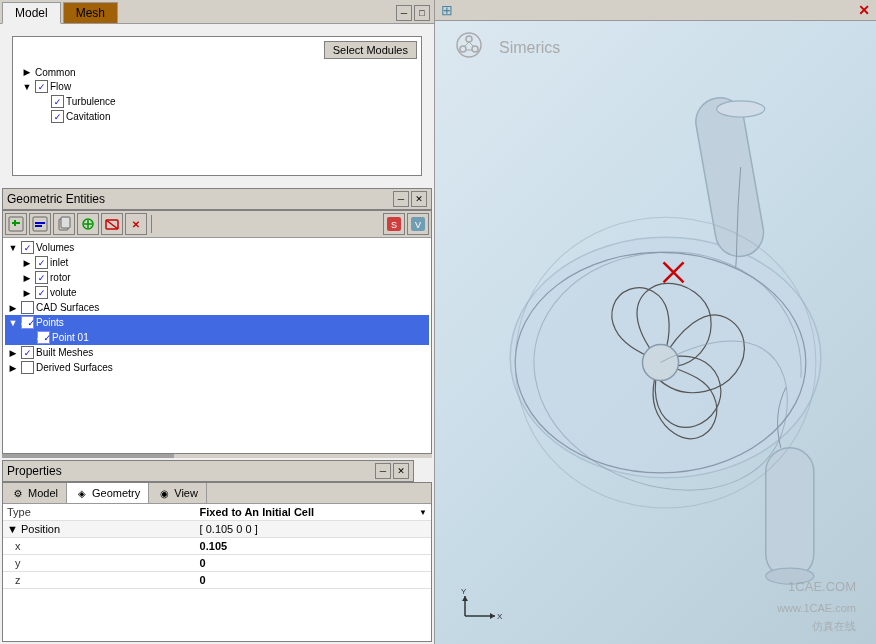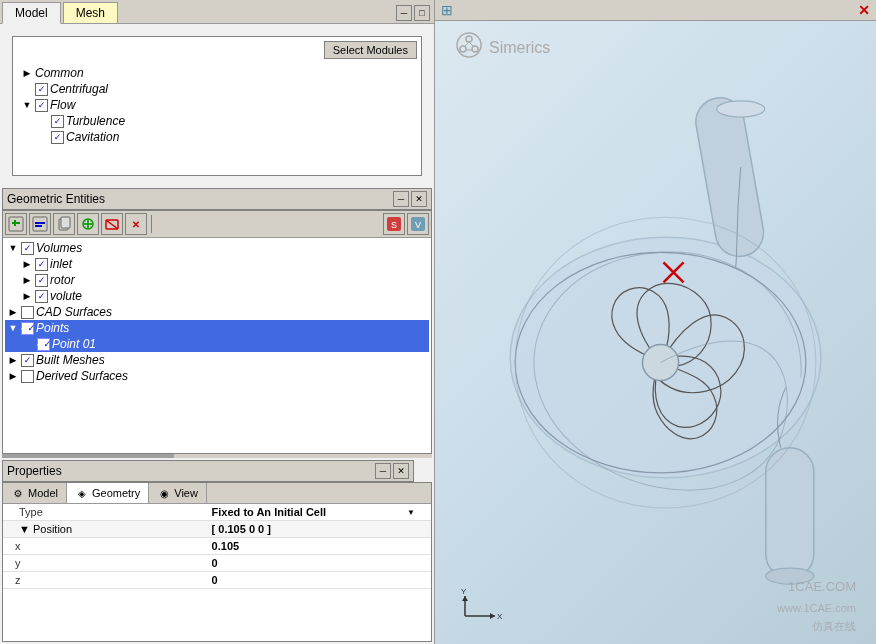--- a/index.html
+++ b/index.html
@@ -5,33 +5,33 @@
     * { box-sizing: border-box; margin: 0; padding: 0; }
     body { font-family: Arial, sans-serif; font-size: 12px; background: #c0c0c0; width: 876px; height: 644px; overflow: hidden; }
 
     .main-container { display: flex; width: 876px; height: 644px; }
 
     
     .left-panel { width: 435px; height: 644px; display: flex; flex-direction: column; background: #f0f0f0; border-right: 1px solid #999; }
 
     
     .top-tabs { display: flex; background: #d4d0c8; border-bottom: 1px solid #999; padding: 2px 2px 0 2px; gap: 2px; align-items: flex-end; }
-    .tab { padding: 3px 12px; border: 1px solid #999; border-bottom: none; background: #fef9c3; cursor: pointer; font-size: 12px; }
+    .tab { padding: 3px 12px; border: 1px solid #999; border-bottom: none; background: #a16207; cursor: pointer; font-size: 12px; }
     .tab.active { background: #f0f0f0; border-bottom: 1px solid #f0f0f0; margin-bottom: -1px; }
     .tab-actions { margin-left: auto; display: flex; gap: 2px; padding: 2px; }
     .tab-icon-btn { width: 16px; height: 16px; background: #d4d0c8; border: 1px solid #808080; cursor: pointer; font-size: 9px; display: flex; align-items: center; justify-content: center; }
 
     
     .model-panel { background: #ffffff; border: 1px solid #808080; margin: 12px; padding: 4px; flex: 0 0 140px; overflow-y: auto; }
     .model-header { display: flex; justify-content: flex-end; margin-bottom: 4px; }
     .select-modules-btn { padding: 2px 8px; background: #d4d0c8; border: 1px solid #808080; cursor: pointer; font-size: 11px; }
     .checkbox { width: 13px; height: 13px; border: 1px solid #666; background: #fff; display: inline-flex; align-items: center; justify-content: center; font-size: 9px; color: #0000cc; flex-shrink: 0; }
     .checkbox.checked::after { content: '✓'; color: #0000cc; }
     .expand-arrow { width: 12px; height: 12px; display: inline-flex; align-items: center; justify-content: center; font-size: 9px; flex-shrink: 0; }
-    .section-label { font-size: 12px; color: #000; font-style: italic; }
+    .section-label { font-size: 10px; color: #000; }
 
     
     .section-header { background: #d4d0c8; border: 1px solid #808080; padding: 2px 4px; display: flex; align-items: center; justify-content: space-between; font-size: 12px; font-weight: normal; margin: 0 2px; }
     .section-header-title { font-size: 12px; }
     .section-header-actions { display: flex; gap: 2px; }
     .hdr-btn { width: 16px; height: 16px; background: #d4d0c8; border: 1px solid #808080; cursor: pointer; font-size: 9px; display: flex; align-items: center; justify-content: center; }
 
     
     .geo-panel { background: #ffffff; border: 1px solid #808080; margin: 0 2px; flex: 1; overflow-y: auto; min-height: 0; }
     .geo-toolbar { background: #d4d0c8; padding: 2px; display: flex; gap: 2px; border-bottom: 1px solid #999; }
@@ -46,38 +46,38 @@
     .geo-row.selected .section-label { color: white; }
 
     
     .props-section-header { background: #d4d0c8; border: 1px solid #808080; padding: 2px 4px; display: flex; align-items: center; justify-content: space-between; font-size: 12px; margin: 2px 20px 0 2px; }
     .props-panel { background: #ffffff; border: 1px solid #808080; margin: 0 2px 2px 2px; flex: 0 0 160px; overflow-y: auto; }
     .props-tabs { display: flex; background: #d4d0c8; border-bottom: 1px solid #999; }
     .props-tab { padding: 3px 8px; border-right: 1px solid #999; cursor: pointer; font-size: 11px; display: flex; align-items: center; gap: 3px; }
     .props-tab.active { background: #ffffff; }
     .props-tab-icon { width: 14px; height: 14px; display: inline-flex; align-items: center; justify-content: center; font-size: 10px; }
     .props-table { width: 100%; border-collapse: collapse; }
-    .props-table td { border-bottom: 1px solid #e0e0e0; padding: 2px 16px; font-size: 11px; }
+    .props-table td { border-bottom: 1px solid #e0e0e0; padding: 2px 4px; font-size: 11px; }
     .props-table td:first-child { width: 45%; color: #333; }
     .props-table td:last-child { font-weight: bold; }
     .props-table .section-row td { font-weight: normal; color: #000; background: #f5f5f5; }
     .props-table .subsection-row td:first-child { padding-left: 12px; }
     .dropdown-cell { display: flex; align-items: center; justify-content: space-between; }
     .dropdown-arrow { font-size: 8px; }
 
     
     .right-panel { flex: 1; background: #e8eef4; position: relative; display: flex; flex-direction: column; }
     .view-titlebar { background: #d4d0c8; border-bottom: 1px solid #999; padding: 2px 6px; display: flex; align-items: center; gap: 4px; }
     .view-title { font-size: 12px; }
     .view-close { margin-left: auto; color: #cc0000; cursor: pointer; font-weight: bold; font-size: 14px; }
     .view-icon { color: #4488aa; font-size: 14px; }
 
     .viewport { flex: 1; background: linear-gradient(135deg, #dce8f0 0%, #c8dce8 50%, #b8ccd8 100%); position: relative; overflow: hidden; display: flex; align-items: center; justify-content: center; }
 
-    .simerics-logo { position: absolute; top: 10px; left: 20px; font-size: 18px; color: #888; display: flex; align-items: center; gap: 6px; }
+    .simerics-logo { position: absolute; top: 10px; left: 20px; font-size: 18px; color: #888; display: flex; align-items: center; gap: 16px; }
     .simerics-icon { font-size: 22px; color: #999; }
 
     .watermark { position: absolute; bottom: 30px; right: 20px; color: #888; font-size: 11px; text-align: center; }
 
     .axes-indicator { position: absolute; bottom: 15px; left: 20px; }
 
     
     .pump-svg { width: 100%; height: 100%; position: absolute; top: 0; left: 0; }
   </style>
 </head>
@@ -97,25 +97,20 @@
     </div>
 
     <div class="model-panel">
       <div class="model-header">
         <button class="select-modules-btn">Select Modules</button>
       </div>
       <div class="geo-tree">
         <div class="geo-row">
           <span class="expand-arrow">▶</span>
           <span class="section-label">Common</span>
-        </div>
-        <div class="geo-row" style="padding-left:4px;">
-          <span class="expand-arrow" style="width:10px;"></span>
-          <span class="checkbox checked"></span>
-          <span class="section-label">Centrifugal</span>
         </div>
         <div class="geo-row">
           <span class="expand-arrow">▼</span>
           <span class="checkbox checked"></span>
           <span class="section-label">Flow</span>
         </div>
         <div class="geo-row" style="padding-left:20px;">
           <span class="expand-arrow" style="width:10px;"></span>
           <span class="checkbox checked"></span>
           <span class="section-label">Turbulence</span>
@@ -277,21 +272,21 @@
           <td>Type</td>
           <td>
             <div class="dropdown-cell">
               <span>Fixed to An Initial Cell</span>
               <span class="dropdown-arrow">▼</span>
             </div>
           </td>
         </tr>
         <tr class="section-row">
           <td>▼ <span>Position</span></td>
-          <td style="font-weight:bold;">[ 0.105 0 0 ]</td>
+          <td style="font-weight:normal;">[ 0.105 0 0 ]</td>
         </tr>
         <tr class="subsection-row">
           <td>x</td>
           <td>0.105</td>
         </tr>
         <tr class="subsection-row">
           <td>y</td>
           <td>0</td>
         </tr>
         <tr class="subsection-row">

